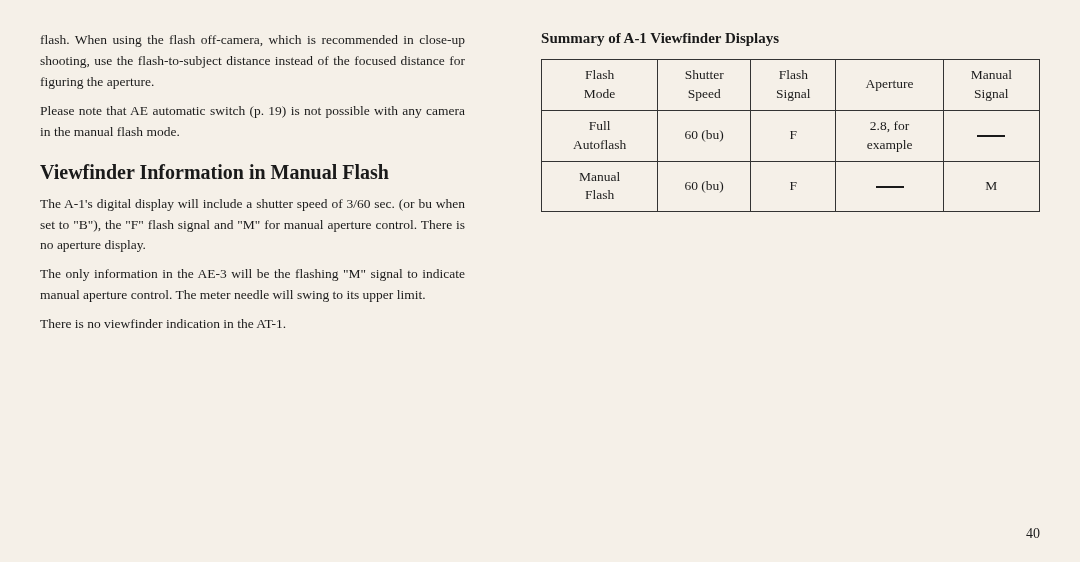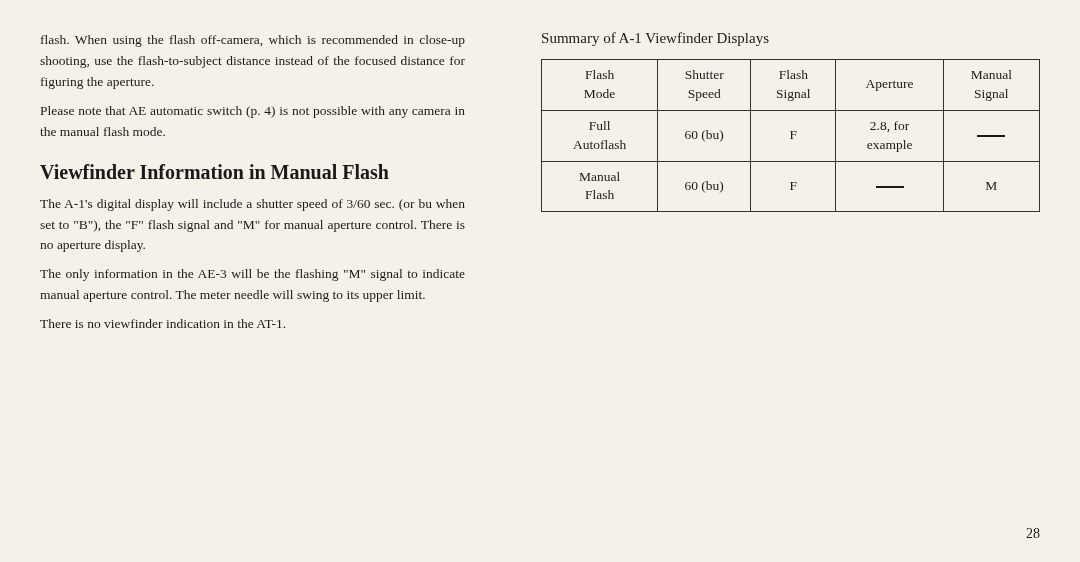--- a/index.html
+++ b/index.html
@@ -47,21 +47,21 @@
 
     .section-heading {
       font-weight: bold;
       font-size: 20px;
       margin-top: 18px;
       margin-bottom: 10px;
     }
 
     .right-column h2 {
       font-size: 15px;
-      font-weight: normal;
+      font-weight: bold;
       margin-bottom: 12px;
     }
 
     .viewfinder-table {
       border-collapse: collapse;
       width: 100%;
       font-size: 13.5px;
       margin-top: 8px;
     }
 
@@ -97,21 +97,21 @@
       font-size: 14px;
     }
   </style>
 </head>
 <body>
 
 <div class="page-container">
 
   <div class="left-column">
     <p>flash. When using the flash off-camera, which is recommended in close-up shooting, use the flash-to-subject distance instead of the focused distance for figuring the aperture.</p>
-    <p>Please note that AE automatic switch (p. 4) is not possible with any camera in the manual flash mode.</p>
+    <p>Please note that AE automatic switch (p. 19) is not possible with any camera in the manual flash mode.</p>
 
     <div class="section-heading">Viewfinder Information in Manual Flash</div>
 
     <p>The A-1's digital display will include a shutter speed of 3/60 sec. (or bu when set to "B"), the "F" flash signal and "M" for manual aperture control. There is no aperture display.</p>
     <p>The only information in the AE-3 will be the flashing "M" signal to indicate manual aperture control. The meter needle will swing to its upper limit.</p>
     <p>There is no viewfinder indication in the AT-1.</p>
   </div>
 
   <div class="right-column">
     <h2>Summary of A-1 Viewfinder Displays</h2>
@@ -141,14 +141,14 @@
           <td>Manual<br>Flash</td>
           <td>60 (bu)</td>
           <td>F</td>
           <td><span class="dash-line"></span></td>
           <td>M</td>
         </tr>
       </tbody>
     </table>
   </div>
 
-  <div class="page-number">28</div>
+  <div class="page-number">40</div>
 </div>
 
 </body></html>

